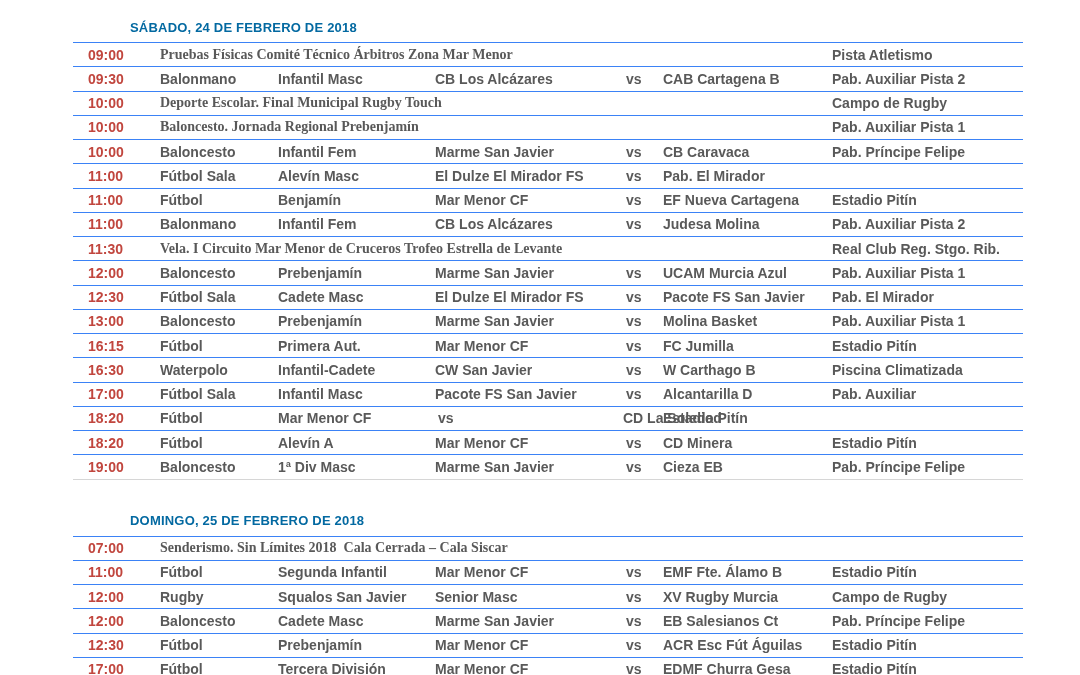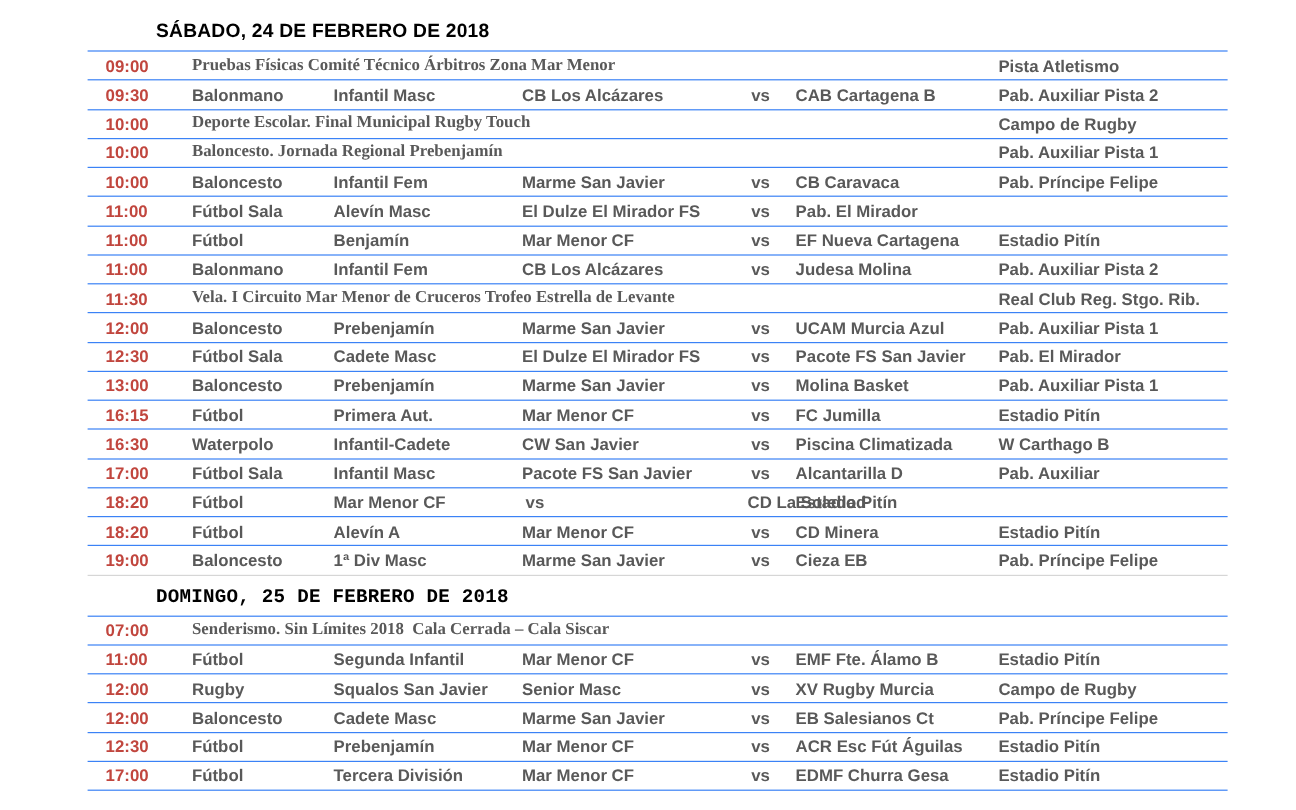--- a/index.html
+++ b/index.html
@@ -19,29 +19,28 @@
     left: 73px;
     top: 12px;
     width: 950px;
   }
   .section-header {
     height: 30px;
     display: flex;
     align-items: center;
     padding-left: 57px;
     box-sizing: border-box;
-    font-size: 16px;
+    font-size: 13px;
     font-weight: 700;
     letter-spacing: 0.2px;
-    color: #000000;
+    color: #0369a1;
     white-space: pre;
   }
   .section-sunday .section-header {
-    margin-top: 3px;
-    font-family: Liberation Mono, monospace;
+    margin-top: 26px;
   }
   .rows {
     border-bottom: 1px solid #d6d6d6;
   }
   .section-sunday .rows {
     border-bottom: none;
   }
   .row {
     display: grid;
     grid-template-columns: 87px 118px 157px 188px 40px 169px 191px;
@@ -177,22 +176,22 @@
           <div class="cell vs">vs</div>
           <div class="cell away">FC Jumilla</div>
           <div class="cell venue">Estadio Pitín</div>
         </div>
         <div class="row">
           <div class="cell time">16:30</div>
           <div class="cell sport">Waterpolo</div>
           <div class="cell cat">Infantil-Cadete</div>
           <div class="cell home">CW San Javier</div>
           <div class="cell vs">vs</div>
+          <div class="cell away">W Carthago B</div>
           <div class="cell venue">Piscina Climatizada</div>
-          <div class="cell away">W Carthago B</div>
         </div>
         <div class="row">
           <div class="cell time">17:00</div>
           <div class="cell sport">Fútbol Sala</div>
           <div class="cell cat">Infantil Masc</div>
           <div class="cell home">Pacote FS San Javier</div>
           <div class="cell vs">vs</div>
           <div class="cell away">Alcantarilla D</div>
           <div class="cell venue">Pab. Auxiliar</div>
         </div>

